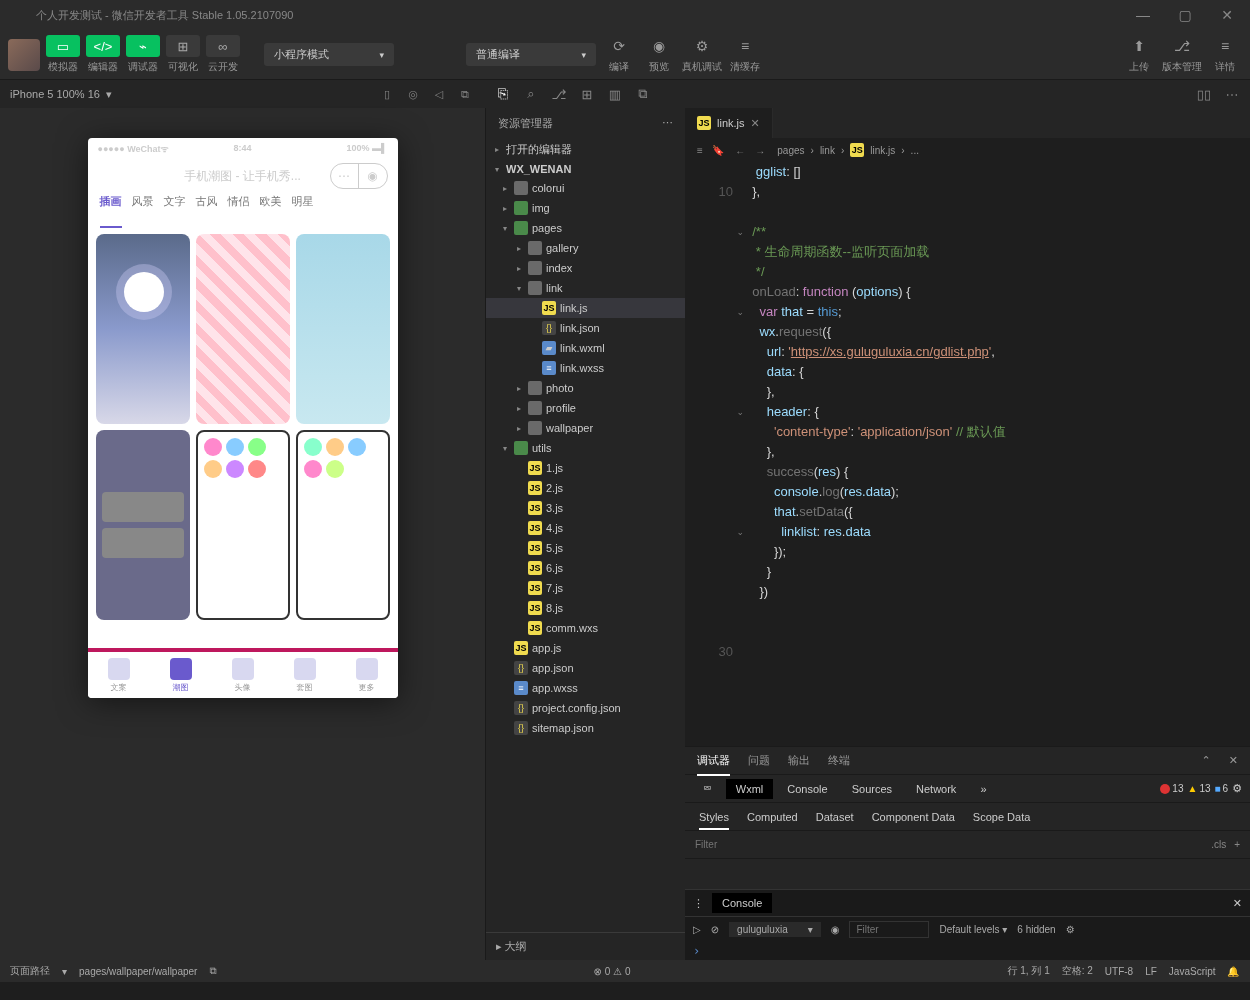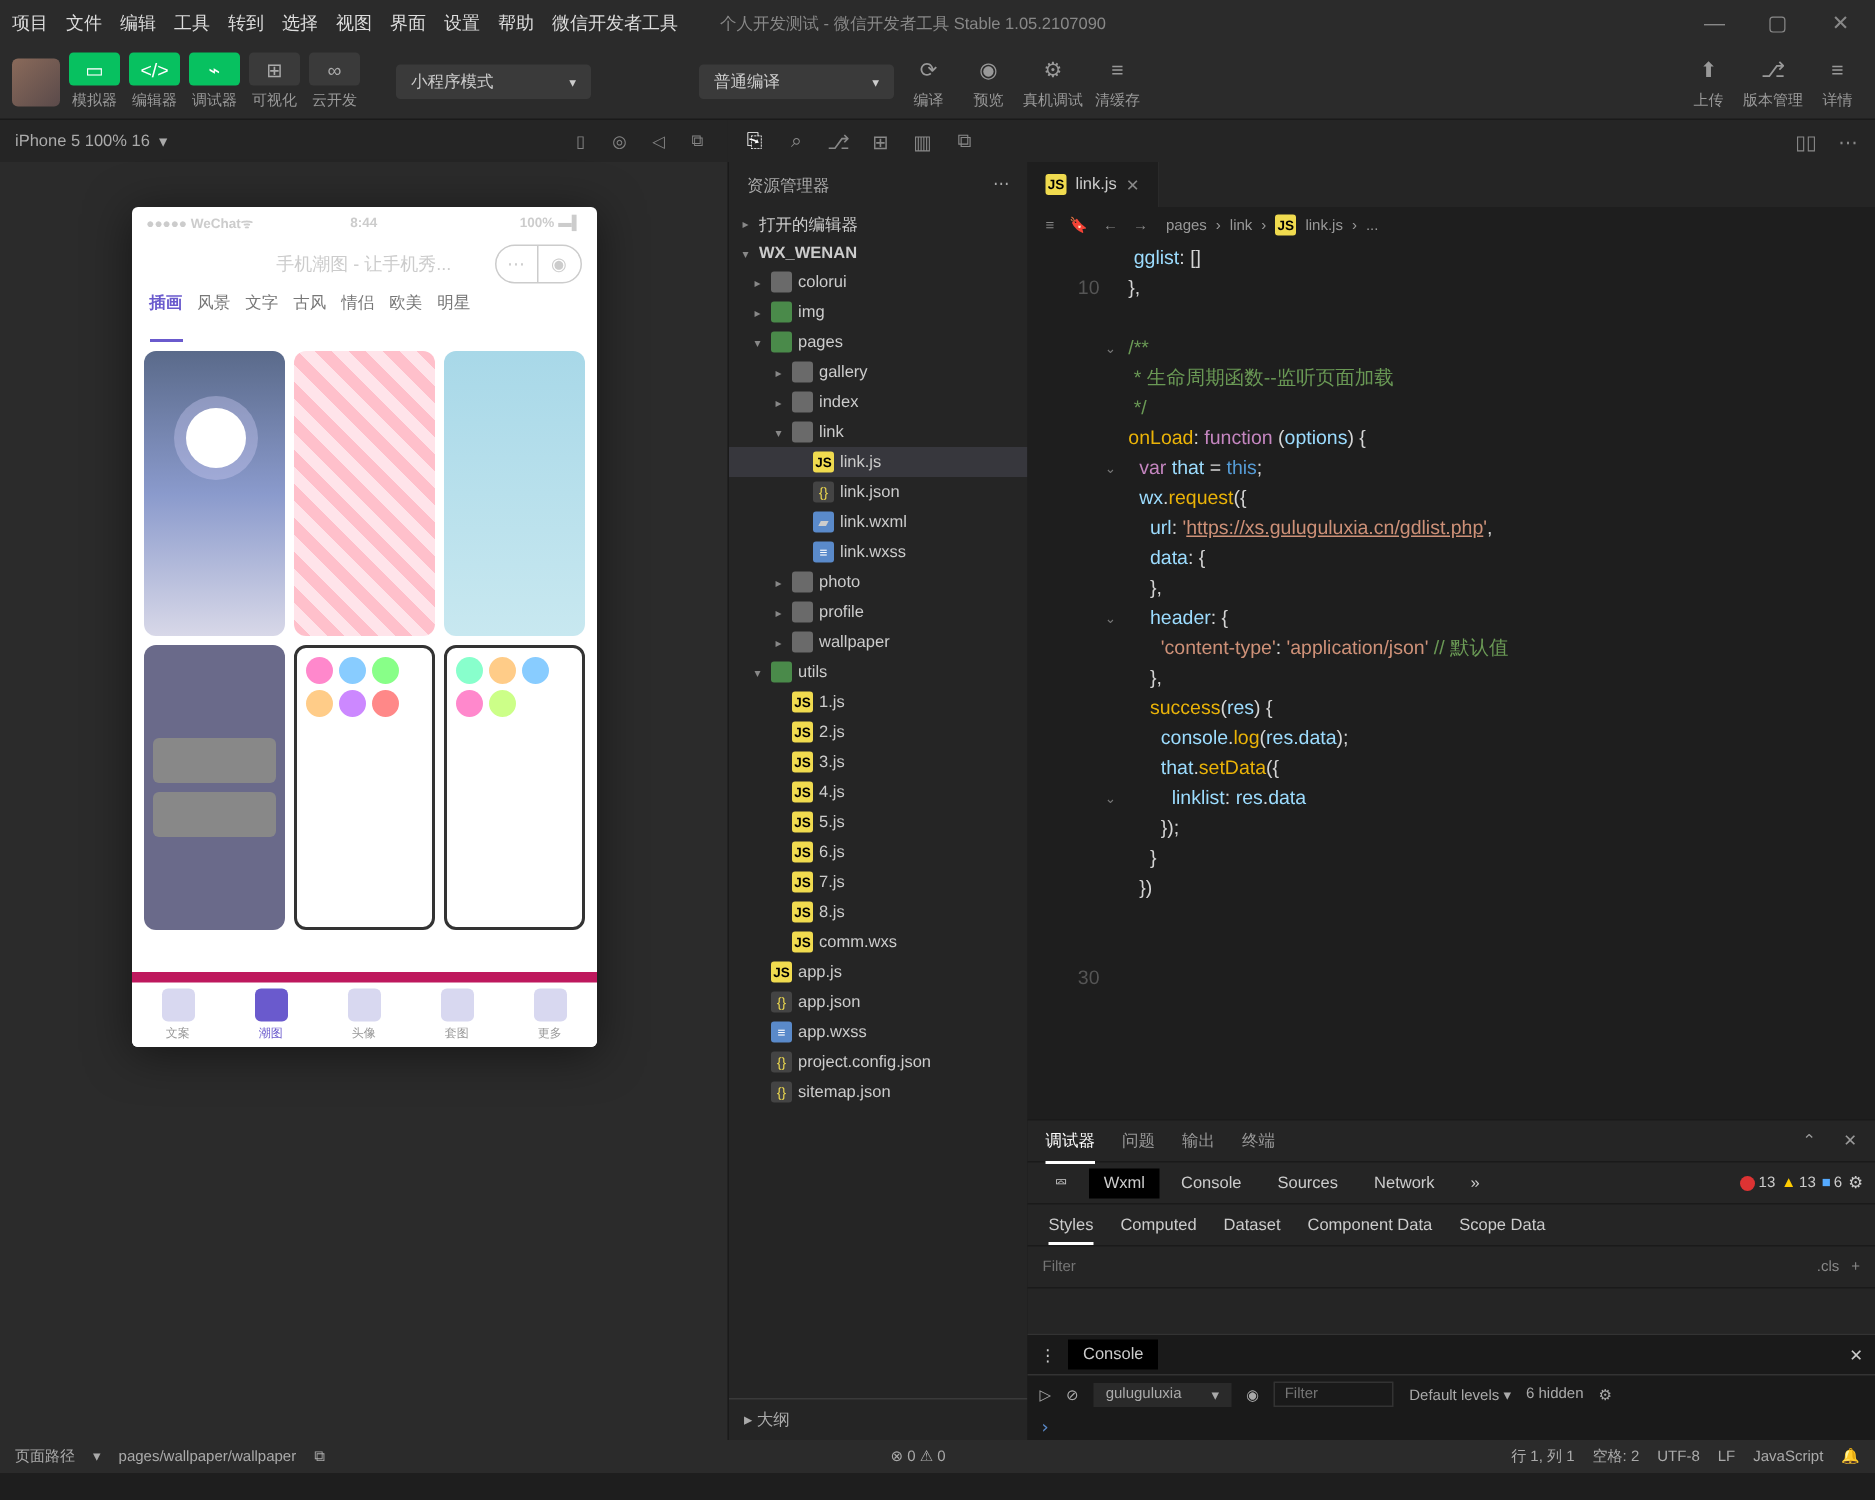--- a/index.html
+++ b/index.html
@@ -40,21 +40,21 @@
 .gallery { display: grid; grid-template-columns: 1fr 1fr 1fr; gap: 6px; padding: 0 8px; }
 .g-item { height: 190px; border-radius: 8px; background: #eee; overflow: hidden; }
 .g1 { background: linear-gradient(180deg,#5a6a8a 0%,#8a9acc 50%,#d8d8e8 100%); position:relative; }
 .g1::after{content:"";position:absolute;left:30%;top:20%;width:40px;height:40px;border-radius:50%;background:#fff;box-shadow:0 0 0 8px rgba(200,200,240,0.4);}
 .g2 { background: repeating-linear-gradient(45deg,#ffc0cb,#ffc0cb 8px,#ffe4ea 8px,#ffe4ea 16px); }
 .g3 { background: linear-gradient(180deg,#a8d8e8,#c8e8f0); }
 .g4 { background: #6a6a8a; display:flex;flex-direction:column;justify-content:center;gap:6px;padding:6px; }
 .g4 div{height:30px;background:#888;border-radius:4px;}
 .g5, .g6 { background: #fff; border: 2px solid #333; display: flex; flex-wrap: wrap; gap: 4px; padding: 6px; align-content: flex-start; }
 .g5 span, .g6 span { width: 18px; height: 18px; border-radius: 50%; }
-.bottom-nav { position: absolute; bottom: 0; left: 0; right: 0; height: 50px; display: flex; justify-content: space-around; align-items: center; border-top: 7px solid #be185d; background: #fff; }
+.bottom-nav { position: absolute; bottom: 0; left: 0; right: 0; height: 50px; display: flex; justify-content: space-around; align-items: center; border-top: 4px solid #be185d; background: #fff; }
 .bn-item { display: flex; flex-direction: column; align-items: center; gap: 2px; font-size: 8px; color: #999; }
 .bn-item.act { color: #6a5acd; }
 .bn-ico { width: 22px; height: 22px; border-radius: 4px; background: #d8d8f0; }
 .bn-item.act .bn-ico { background: #6a5acd; }
 
 .explorer { width: 200px; background: #252525; display: flex; flex-direction: column; border-left: 1px solid #1a1a1a; }
 .exp-header { padding: 8px 12px; color: #aaa; font-size: 11px; display: flex; }
 .exp-header .dots { margin-left: auto; cursor: pointer; }
 .tree { font-size: 11px; color: #ccc; overflow-y: auto; flex: 1; }
 .tree-item { padding: 3px 6px; display: flex; align-items: center; gap: 4px; cursor: pointer; white-space: nowrap; }
@@ -78,21 +78,21 @@
 .ed-tab { display: flex; align-items: center; gap: 6px; padding: 0 12px; background: #1e1e1e; border-right: 1px solid #2a2a2a; font-size: 11px; cursor: pointer; }
 .ed-tab .close { color: #888; cursor: pointer; }
 .breadcrumb { height: 24px; display: flex; align-items: center; gap: 6px; padding: 0 10px; font-size: 10px; color: #999; }
 .ed-actions { display:flex; align-items:center; gap:10px; padding:0 6px; margin-left:-4px;}
 .ed-actions .i{color:#888;cursor:pointer;}
 .code { flex: 1; display: flex; font-family: Consolas, monospace; font-size: 13px; line-height: 20px; overflow: hidden; position: relative; }
 .gutter { width: 60px; text-align: right; color: #555; padding-right: 12px; position: relative; }
 .gutter .fold { position: absolute; right: 1px; font-size: 9px; color: #777; cursor: pointer; }
 .code-body { flex: 1; white-space: pre; color: #d4d4d4; }
 .c-kw { color: #c586c0; }
-.c-fn { color: #eab308; }
+.c-fn { color: #737373; }
 .c-var { color: #9cdcfe; }
 .c-str { color: #ce9178; }
 .c-str-u { color: #ce9178; text-decoration: underline; }
 .c-com { color: #6a9955; }
 .c-this { color: #569cd6; }
 .debugger { background: #252525; border-top: 1px solid #1a1a1a; }
 .dbg-tabs { height: 28px; display: flex; align-items: center; gap: 18px; padding: 0 12px; font-size: 11px; color: #999; border-bottom: 1px solid #1a1a1a; }
 .dbg-tabs .act { color: #fff; border-bottom: 2px solid #fff; padding-bottom: 6px; margin-bottom: -8px; }
 .dbg-tabs .sp { margin-left: auto; }
 .dbg-tabs .ctrl { cursor: pointer; }
@@ -123,33 +123,20 @@
 .con-prompt { color: #5a8aca; padding: 2px 8px; font-family: Consolas, monospace; }
 
 .status { height: 22px; background: #2b2b2b; display: flex; align-items: center; padding: 0 10px; font-size: 10px; color: #aaa; gap: 12px; }
 .status .sp { margin-left: auto; }
 .status .chev { cursor: pointer; }
 </style>
 </head>
 <body>
 
 <div class="title-bar">
-  <div class="menu-bar">
-    <span class="menu-item">项目</span>
-    <span class="menu-item">文件</span>
-    <span class="menu-item">编辑</span>
-    <span class="menu-item">工具</span>
-    <span class="menu-item">转到</span>
-    <span class="menu-item">选择</span>
-    <span class="menu-item">视图</span>
-    <span class="menu-item">界面</span>
-    <span class="menu-item">设置</span>
-    <span class="menu-item">帮助</span>
-    <span class="menu-item">微信开发者工具</span>
-  </div>
   <span class="title-text">个人开发测试 - 微信开发者工具 Stable 1.05.2107090</span>
   <div class="win-controls">
     <span class="win-btn">—</span>
     <span class="win-btn">▢</span>
     <span class="win-btn">✕</span>
   </div>
 </div>
 
 <div class="toolbar">
   <div class="avatar"></div>

